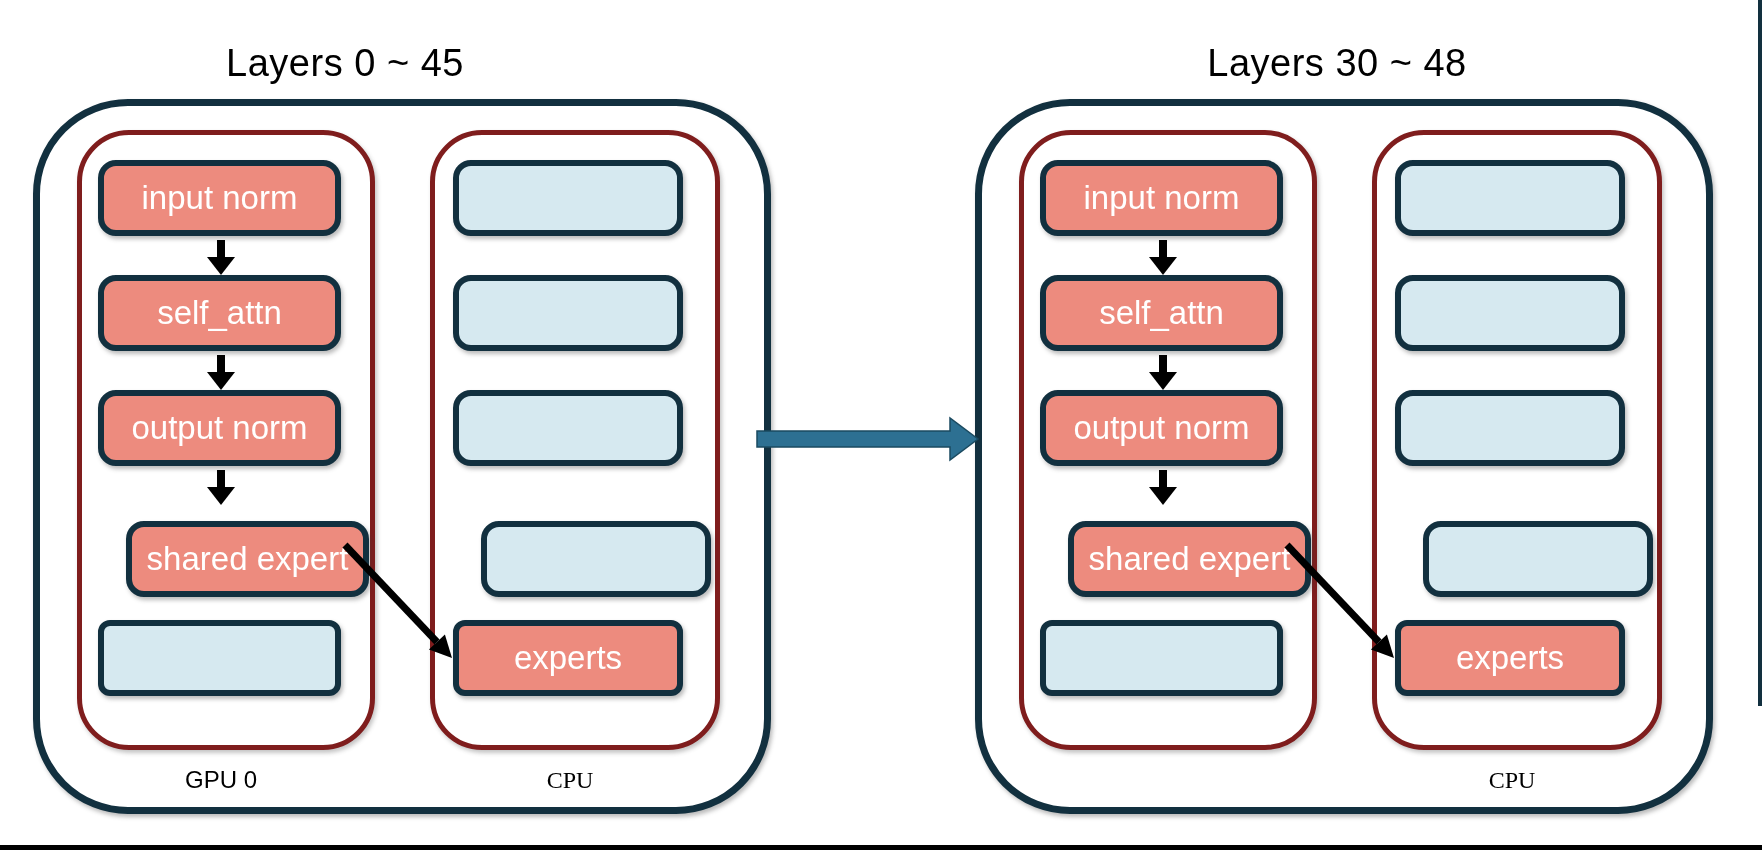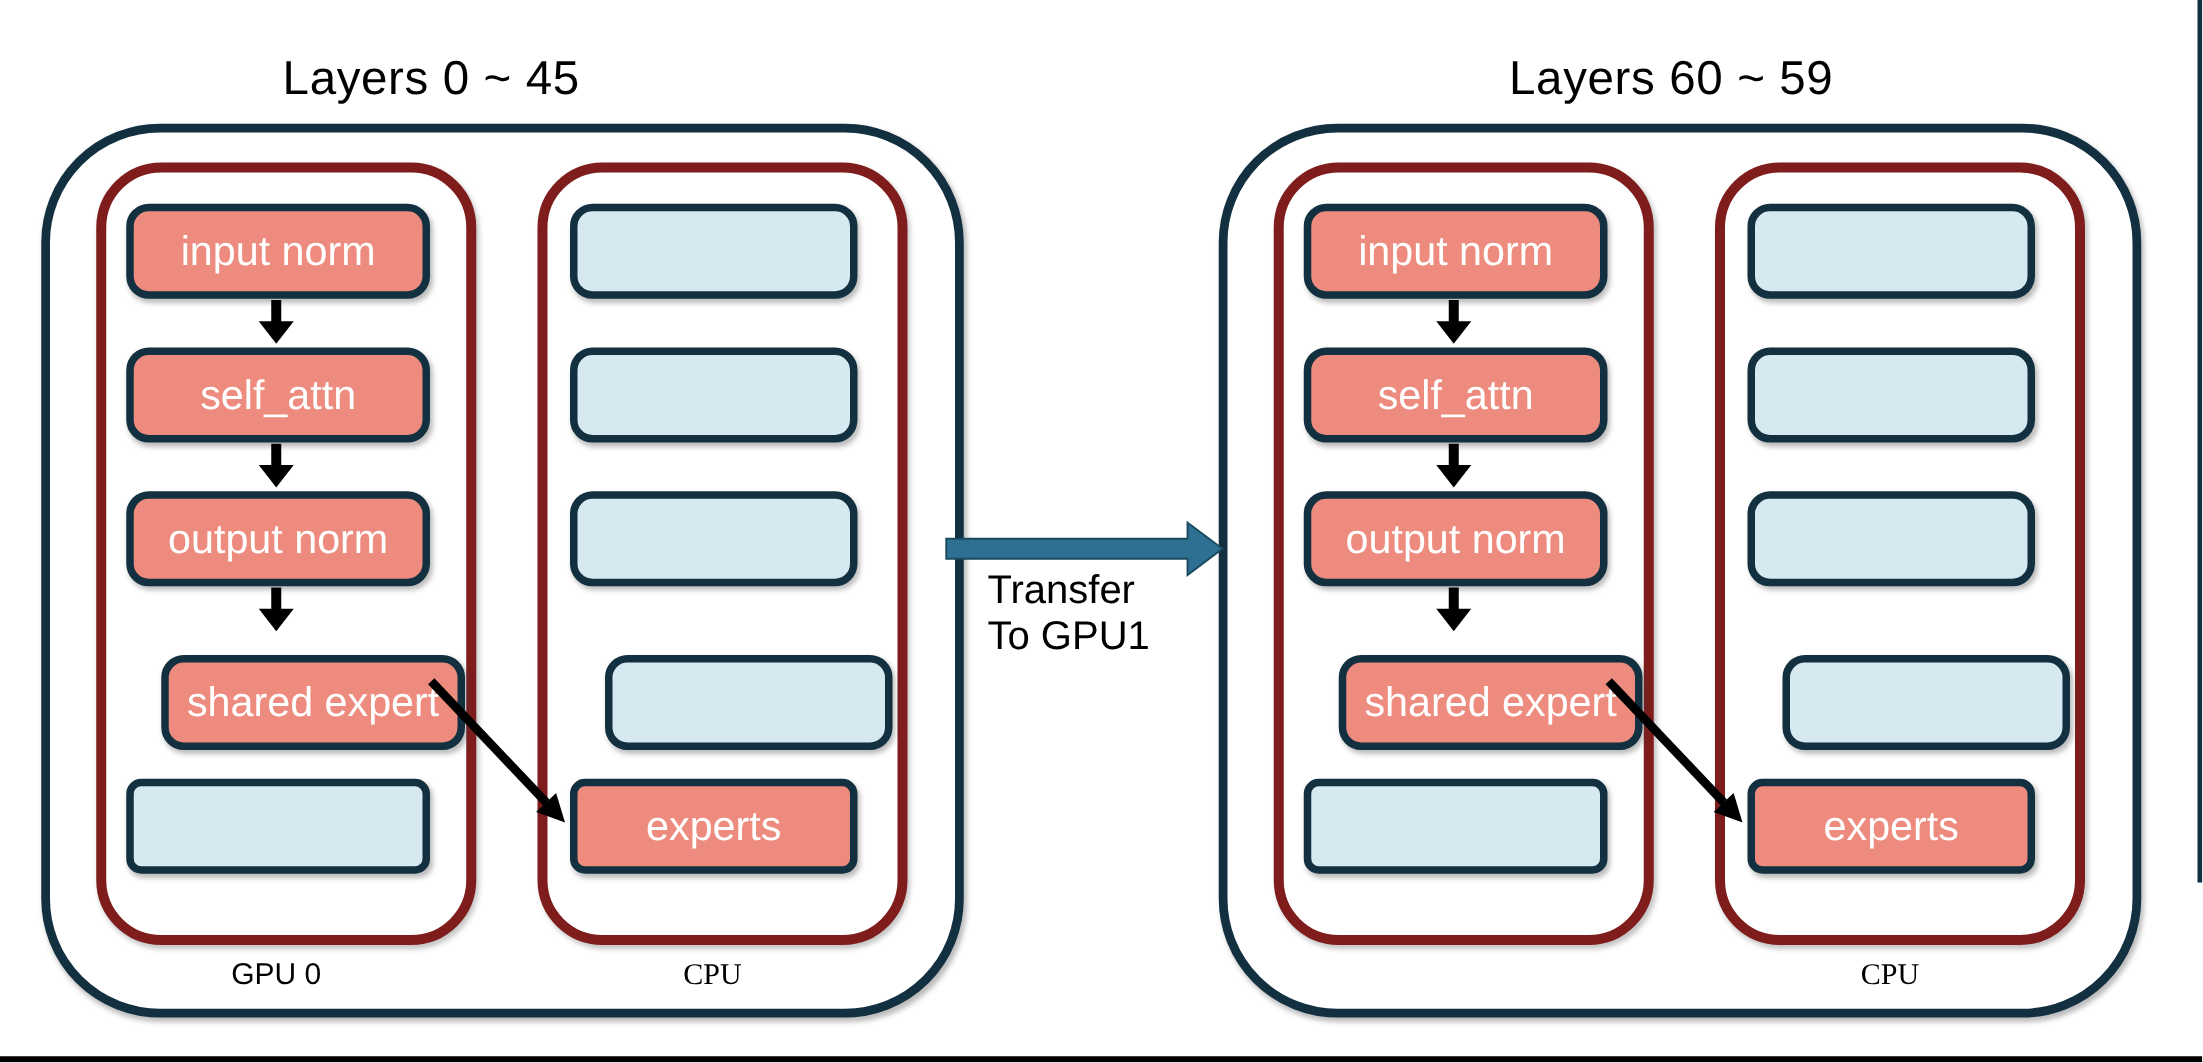--- a/index.html
+++ b/index.html
@@ -13,21 +13,21 @@
     text-align:center; font-size:38px; line-height:46px; color:#000;
     letter-spacing:0.5px;
   }
   .group {
     position:absolute; top:99px; width:724px; height:701px;
     border:7px solid #12303F; border-radius:95px; background:#fff;
     box-shadow:2px 3px 4px rgba(60,60,60,0.35);
   }
   .inner {
     position:absolute; top:24px; height:610px;
-    border:8px solid #7f1d1d; border-radius:52px; background:#fff;
+    border:5px solid #7f1d1d; border-radius:52px; background:#fff;
     box-shadow:2px 3px 4px rgba(60,60,60,0.3);
   }
   .inner.gpu { left:37px;  width:288px; }
   .inner.cpu { left:390px; width:280px; }
   .box {
     position:absolute; height:76px; border:6px solid #12303F; border-radius:18px;
     display:flex; align-items:center; justify-content:center;
     font-size:33px; color:#fff; box-sizing:border-box;
     box-shadow:2px 3px 4px rgba(60,60,60,0.35);
   }
@@ -50,21 +50,21 @@
   .overlay { position:absolute; left:0; top:0; z-index:5; pointer-events:none; }
   .bottom-line { position:absolute; left:0; bottom:0; width:100%; height:5px; background:#000; }
   .right-line  { position:absolute; right:0; top:0; width:4px; height:706px; background:#12303F; }
 </style>
 </head>
 <body>
 
 <div class="canvas">
 
   <div class="title" style="left:33px; width:624px;">Layers 0 ~ 45</div>
-  <div class="title" style="left:975px; width:724px;">Layers 60 ~ 59</div>
+  <div class="title" style="left:975px; width:724px;">Layers 30 ~ 48</div>
 
   <div class="group" style="left:33px;">
     <div class="inner gpu">
       <div class="box pink r1">input norm</div>
       <div class="box pink r2">self_attn</div>
       <div class="box pink r3">output norm</div>
       <div class="box pink r4">shared expert</div>
       <div class="box blue r5"></div>
     </div>
     <div class="inner cpu">
@@ -89,24 +89,20 @@
     <div class="inner cpu">
       <div class="box blue r1"></div>
       <div class="box blue r2"></div>
       <div class="box blue r3"></div>
       <div class="box blue r4"></div>
       <div class="box pink r5">experts</div>
     </div>
     <div class="col-label cpu">CPU</div>
   </div>
 
-  <div class="transfer-label">
-    <div>Transfer</div>
-    <div>To GPU1</div>
-  </div>
 
   <svg class="overlay" width="1762" height="850" viewBox="0 0 1762 850">
 
     <g fill="#000">
       <rect x="217" y="240" width="8" height="19"></rect>
       <polygon points="207,257 235,257 221,275"></polygon>
       <rect x="217" y="355" width="8" height="19"></rect>
       <polygon points="207,372 235,372 221,390"></polygon>
       <rect x="217" y="470" width="8" height="19"></rect>
       <polygon points="207,487 235,487 221,505"></polygon>

